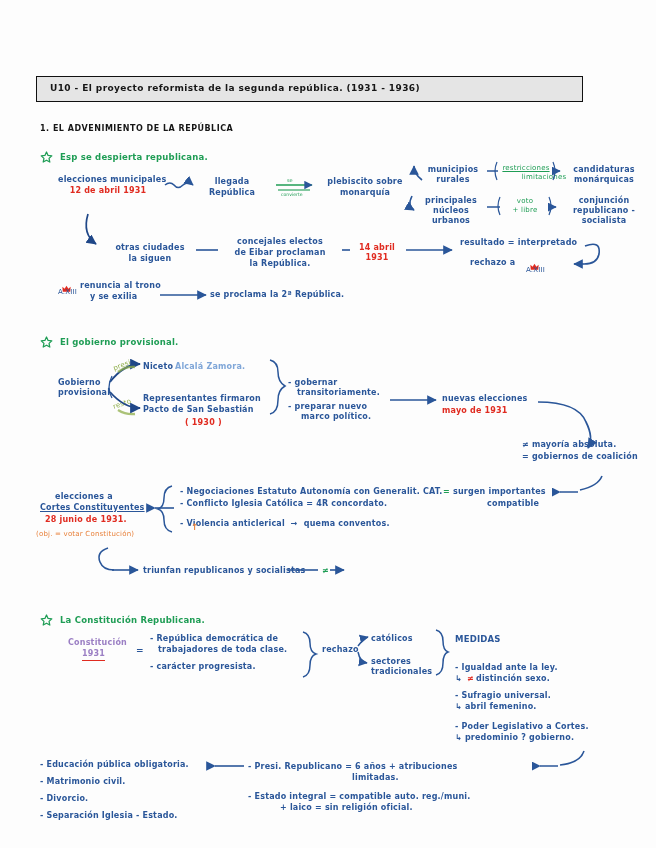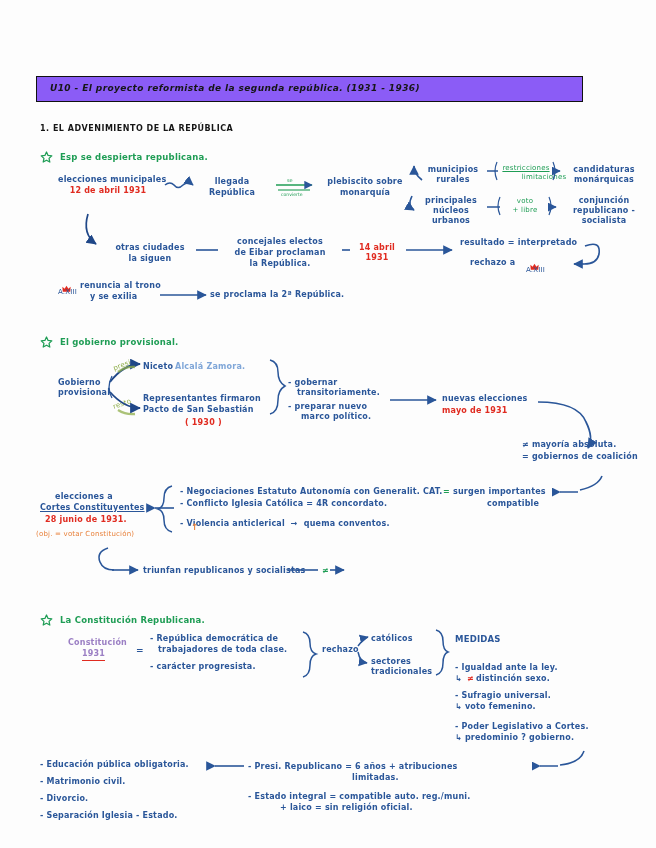--- a/index.html
+++ b/index.html
@@ -19,21 +19,21 @@
   .orange{color:#e8803a;}
   .blk{color:#161616;}
   .b{font-weight:bold;}
   .sz7{font-size:7px;}
   .sz8{font-size:8px;}
   .sz85{font-size:8.5px;}
   .sz9{font-size:9px;}
   .ctr{text-align:center;}
   .titlebox{
     position:absolute;left:36px;top:76px;width:547px;height:26px;
-    border:1.6px solid #111;background:#8b5cf6;box-sizing:border-box;font-style:italic;
+    border:1.6px solid #111;background:#e5e5e5;box-sizing:border-box;
   }
   .titlebox .inner{
     position:absolute;left:0;right:0;top:6px;text-align:left;padding-left:13px;
     font-size:9px;font-weight:bold;color:#161616;letter-spacing:.4px;
   }
   svg.ov{position:absolute;left:0;top:0;width:656px;height:848px;pointer-events:none;}
   .star{position:absolute;width:13px;height:13px;}
   .uline{border-bottom:1.3px solid #e02b20;padding-bottom:1px;}
   .crown{position:absolute;width:9px;height:8px;}
 </style>
@@ -178,21 +178,21 @@
   <div class="t blue b sz8" style="left:371px;top:667px;">tradicionales</div>
 
   <div class="t blue b sz85" style="left:455px;top:634px;">MEDIDAS</div>
 
   <div class="t blue b sz8" style="left:455px;top:663px;">- Igualdad ante la ley.</div>
   <div class="t blue b sz8" style="left:455px;top:674px;">↳</div>
   <div class="t red b sz8" style="left:467px;top:674px;">≠</div>
   <div class="t blue b sz8" style="left:476px;top:674px;">distinción sexo.</div>
 
   <div class="t blue b sz8" style="left:455px;top:691px;">- Sufragio universal.</div>
-  <div class="t blue b sz8" style="left:455px;top:702px;">↳ voto femenino.</div>
+  <div class="t blue b sz8" style="left:455px;top:702px;">↳ abril femenino.</div>
 
   <div class="t blue b sz8" style="left:455px;top:722px;">- Poder Legislativo a Cortes.</div>
   <div class="t blue b sz8" style="left:455px;top:733px;">↳ predominio ? gobierno.</div>
 
   <div class="t blue b sz8" style="left:40px;top:760px;">- Educación pública obligatoria.</div>
   <div class="t blue b sz8" style="left:40px;top:777px;">- Matrimonio civil.</div>
   <div class="t blue b sz8" style="left:40px;top:794px;">- Divorcio.</div>
   <div class="t blue b sz8" style="left:40px;top:811px;">- Separación Iglesia - Estado.</div>
 
   <div class="t blue b sz8" style="left:248px;top:762px;">- Presi. Republicano = 6 años + atribuciones</div>

